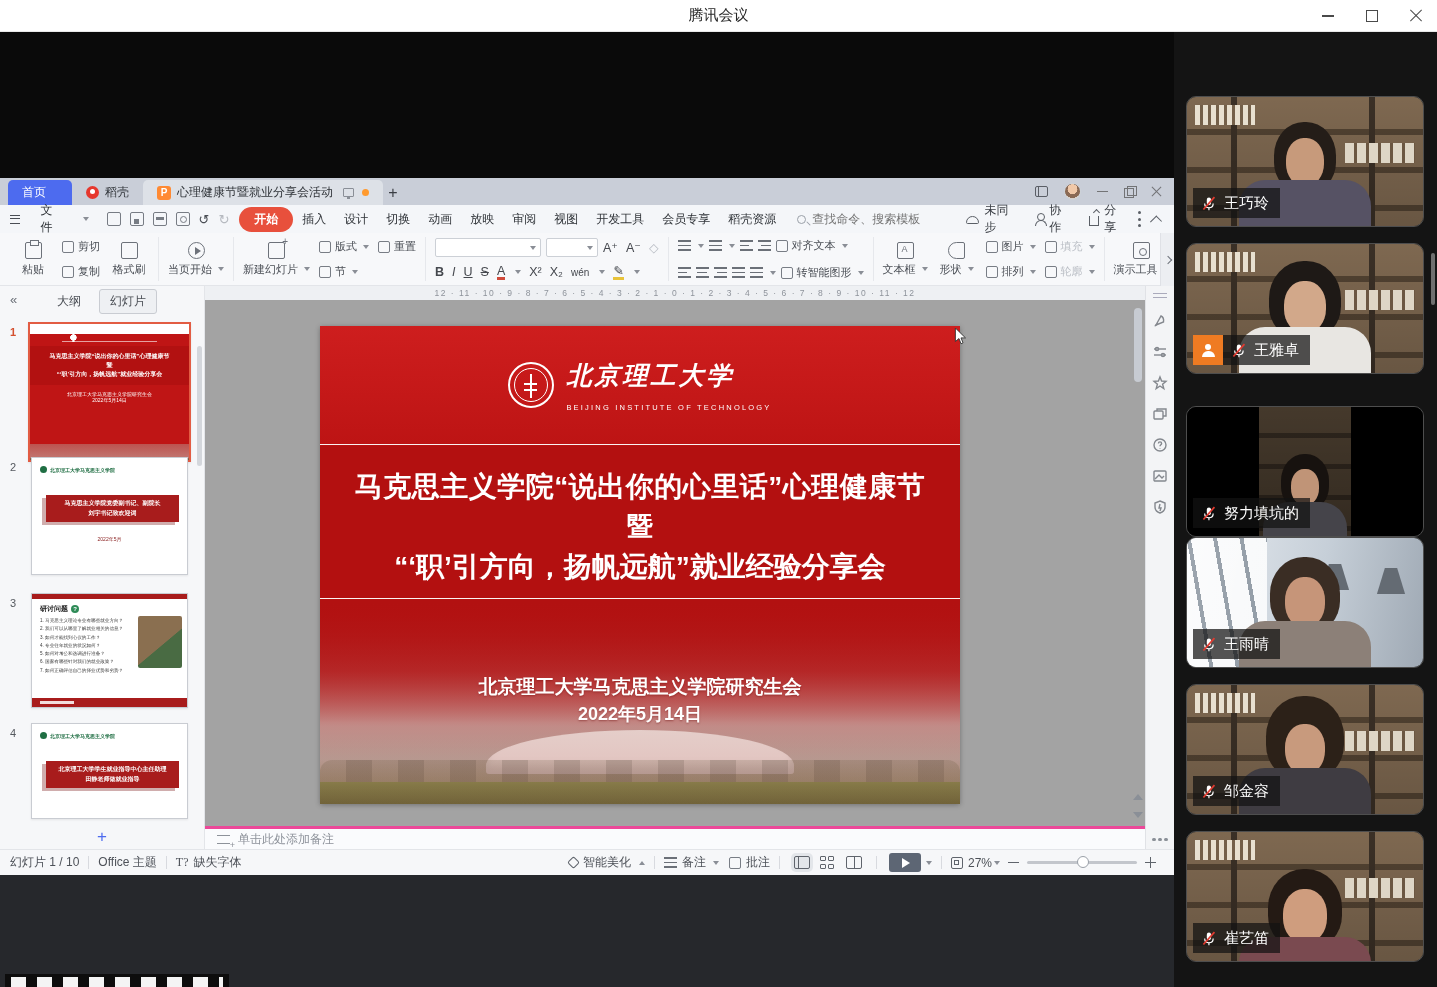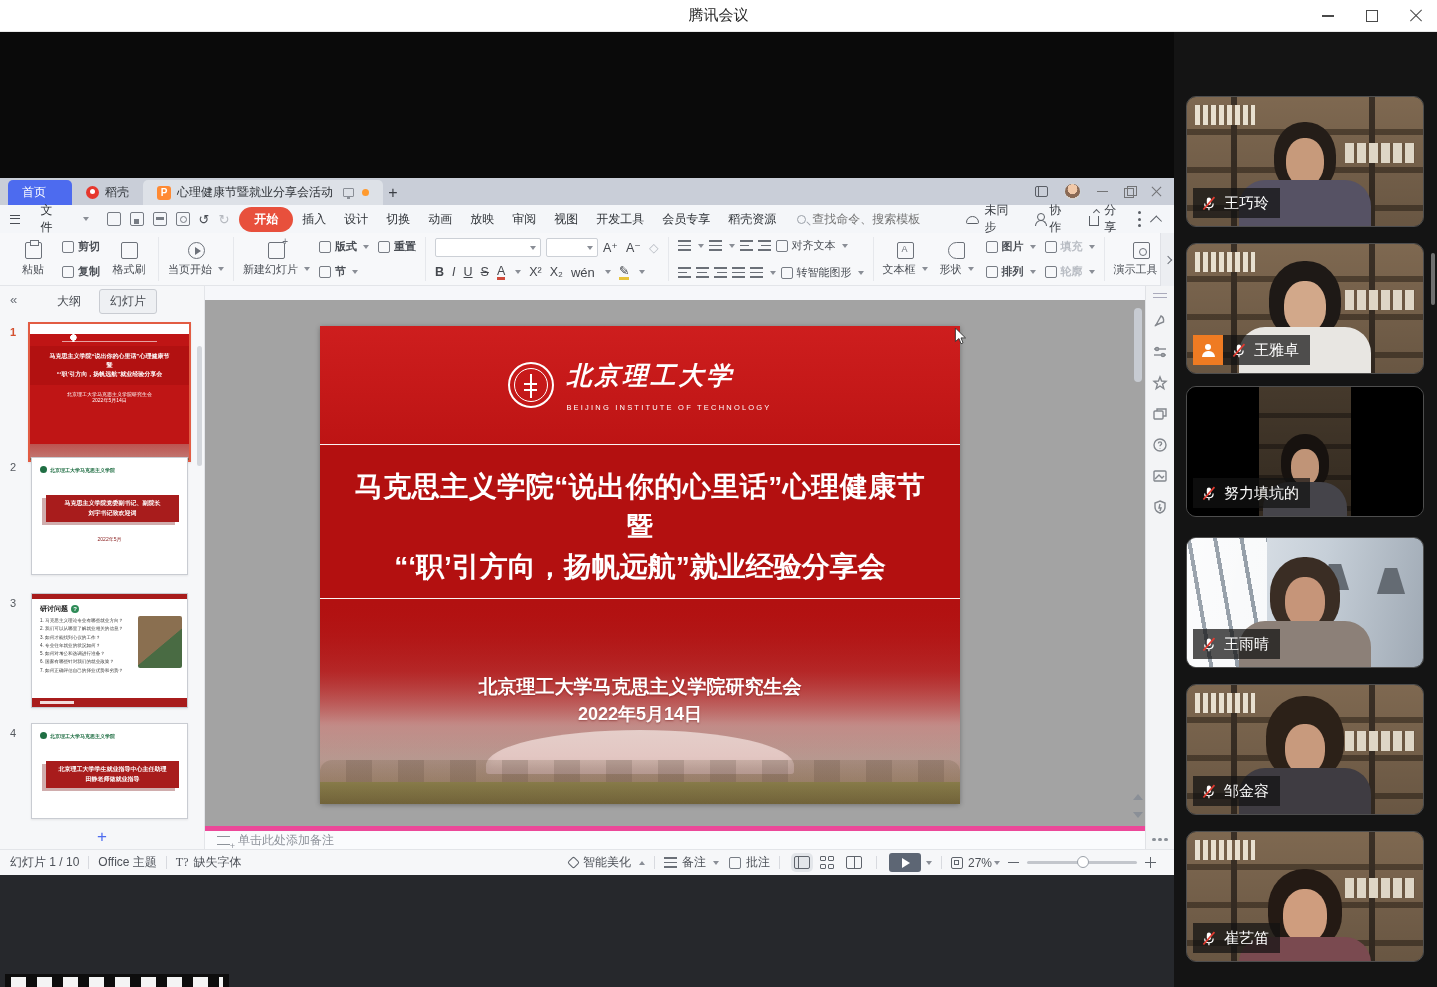--- a/index.html
+++ b/index.html
@@ -83,21 +83,21 @@
   .rgroup { display:flex; align-items:center; gap:9px; padding:0 9px; border-right:1px solid #e6e8ec; }
   .bigbtn { display:flex; flex-direction:column; align-items:center; justify-content:center; gap:3px; min-width:40px; cursor:pointer; }
   .gic { width:17px; height:17px; border:1.4px solid #6d727a; border-radius:2px; position:relative; }
   .gic.paste::after { content:""; position:absolute; left:4px; top:-3px; width:7px; height:4px; border:1.3px solid #6d727a; background:#f7f8fa; }
   .gic.play { border-radius:50%; }
   .gic.play::after { content:""; position:absolute; left:6px; top:4px; border-left:6px solid #6d727a; border-top:4px solid transparent; border-bottom:4px solid transparent; }
   .gic.newslide::after { content:"+"; position:absolute; right:-4px; top:-7px; font-size:10px; color:#6d727a; }
   .gic.tbx::after { content:"A"; position:absolute; left:4px; top:1px; font-size:9px; color:#6d727a; }
   .gic.shp { border-radius:50% 2px 2px 50%; }
   .gic.ptool::after { content:""; position:absolute; left:5px; top:5px; width:6px; height:6px; border:1.3px solid #6d727a; border-radius:50%; }
-  .smcol { display:flex; flex-direction:column; justify-content:space-between; height:42px; padding:1px 0;font-weight:bold; }
+  .smcol { display:flex; flex-direction:column; justify-content:space-between; height:42px; padding:1px 0; }
   .smbtn { display:flex; align-items:center; gap:4px; cursor:pointer; white-space:nowrap; }
   .sic { width:12px; height:12px; border:1.2px solid #787d85; border-radius:2px; flex:0 0 auto; }
   .cr { width:0; height:0; border-left:3.5px solid transparent; border-right:3.5px solid transparent; border-top:4px solid #8a8e96; display:inline-block; margin-left:2px; }
   .selrow { display:flex; flex-direction:column; justify-content:space-between; height:42px; }
   .selline { display:flex; gap:5px; align-items:center; }
   .selbox { width:106px; height:19px; background:#fff; border:1px solid #ccd0d6; border-radius:2px; position:relative; cursor:pointer; }
   .selbox.size { width:52px; }
   .selbox .cr { position:absolute; right:4px; top:7px; }
   .fmt { display:flex; align-items:center; gap:8px; font-size:12.5px; color:#45484e; }
   .fmt span { cursor:pointer; }
@@ -181,21 +181,21 @@
 
   
   .rightbar { position:absolute; top:108px; right:0; width:29px; bottom:26px; background:#f3f4f6; border-left:1px solid #e0e2e6; display:flex; flex-direction:column; align-items:center; padding-top:7px; gap:15px; }
   .rb-handle { width:14px; height:5px; border-top:1.4px solid #aab; border-bottom:1.4px solid #aab; }
   .rb-ic { width:16px; height:16px; opacity:.75; cursor:pointer; }
   .rb-ic svg { width:16px; height:16px; stroke:#5f646c; fill:none; stroke-width:1.4; }
   .rb-more { position:absolute; bottom:8px; display:flex; gap:2.5px; }
   .rb-more i { width:3.5px; height:3.5px; border-radius:50%; background:#8a8f97; }
 
   
-  .notes { position:absolute; left:205px; right:29px; bottom:26px; height:23px; background:#fafbfd; border-top:5px solid #ec4899; display:flex; align-items:center; gap:8px; padding:0 12px; color:#8d929a; font-size:12px; }
+  .notes { position:absolute; left:205px; right:29px; bottom:26px; height:23px; background:#fafbfd; border-top:3px solid #ec4899; display:flex; align-items:center; gap:8px; padding:0 12px; color:#8d929a; font-size:12px; }
   .note-ic { width:13px; height:9px; border-top:1.5px solid #8d929a; border-bottom:1.5px solid #8d929a; position:relative; }
   .note-ic::after { content:"+"; position:absolute; right:-5px; bottom:-7px; font-size:9px; }
 
   
   .status { position:absolute; left:0; right:0; bottom:0; height:26px; background:#f6f7f9; border-top:1px solid #e3e5e9; display:flex; align-items:center; padding:0 10px; font-size:12px; color:#4d5158; }
   .st-sep { width:1px; height:13px; background:#d8dadf; margin:0 9px; }
   .st-right { margin-left:auto; display:flex; align-items:center; }
   .st-item { display:flex; align-items:center; gap:5px; cursor:pointer; white-space:nowrap; }
   .diamond { width:9px; height:9px; border:1.4px solid #5f646c; transform:rotate(45deg); border-radius:2px; }
   .cup { width:0; height:0; border-left:3.5px solid transparent; border-right:3.5px solid transparent; border-bottom:4px solid #8a8e96; margin-left:3px; }
@@ -413,21 +413,21 @@
           </div>
           <div class="fmt">
             <span style="font-weight:bold">B</span>
             <span style="font-style:italic">I</span>
             <span style="text-decoration:underline">U</span>
             <span style="text-decoration:line-through">S</span>
             <span class="fA">A</span>
               <span class="cr"></span>
             <span>X²</span>
             <span>X₂</span>
-            <span style="font-size:13px">wén</span>
+            <span style="font-size:10px">wén</span>
               <span class="cr"></span>
             <span class="fhl">✎</span>
               <span class="cr"></span>
           </div>
         </div>
       </div>
       <div class="rgroup">
         <div class="selrow">
           <div class="selline">
             <span class="bars">
@@ -541,20 +541,21 @@
               <span class="cr"></span>
             </span>
           </div>
 
       </div>
     </div>
     <div class="rib-expand">
         <i></i>
       </div>
 
+    <div class="ruler">12 · 11 · 10 · 9 · 8 · 7 · 6 · 5 · 4 · 3 · 2 · 1 · 0 · 1 · 2 · 3 · 4 · 5 · 6 · 7 · 8 · 9 · 10 · 11 · 12</div>
 
     <div class="panel">
       <div class="panel-head">
         <span class="collapse">«</span>
         <span class="ptab">大纲</span>
         <span class="ptab active">幻灯片</span>
       </div>
 
       <span class="tnum sel" style="top:40px">1</span>
       <div class="thumb sel" style="top:36px; height:140px;">
@@ -797,21 +798,21 @@
             <rect x="8" y="3" width="5" height="9" rx="2.5" fill="#fff"></rect>
             <path d="M5.5 10 C5.5 13.2 7.6 15 10.5 15 C13.4 15 15.5 13.2 15.5 10" stroke="#fff" stroke-width="1.4" fill="none"></path>
             <line x1="10.5" y1="15" x2="10.5" y2="18" stroke="#fff" stroke-width="1.4"></line>
             <line x1="4" y1="17" x2="17" y2="2.5" stroke="#e23b30" stroke-width="2"></line>
           </svg>
           <span>王巧玲</span>
         </span>
     </div>
   </div>
 
-  <div class="tile" style="top:354px">
+  <div class="tile" style="top:374px">
     <div class="bg-dark"></div>
     <div class="vstrip"></div>
     <div class="person small">
       <span class="hair" style="background:#17120f"></span>
         <span class="face" style="background:#c09477"></span>
         <span class="body" style="background:#45444a"></span>
     </div>
     <div class="badge">
       <span class="bmain">
           <svg width="17" height="17" viewBox="0 0 20 20">

